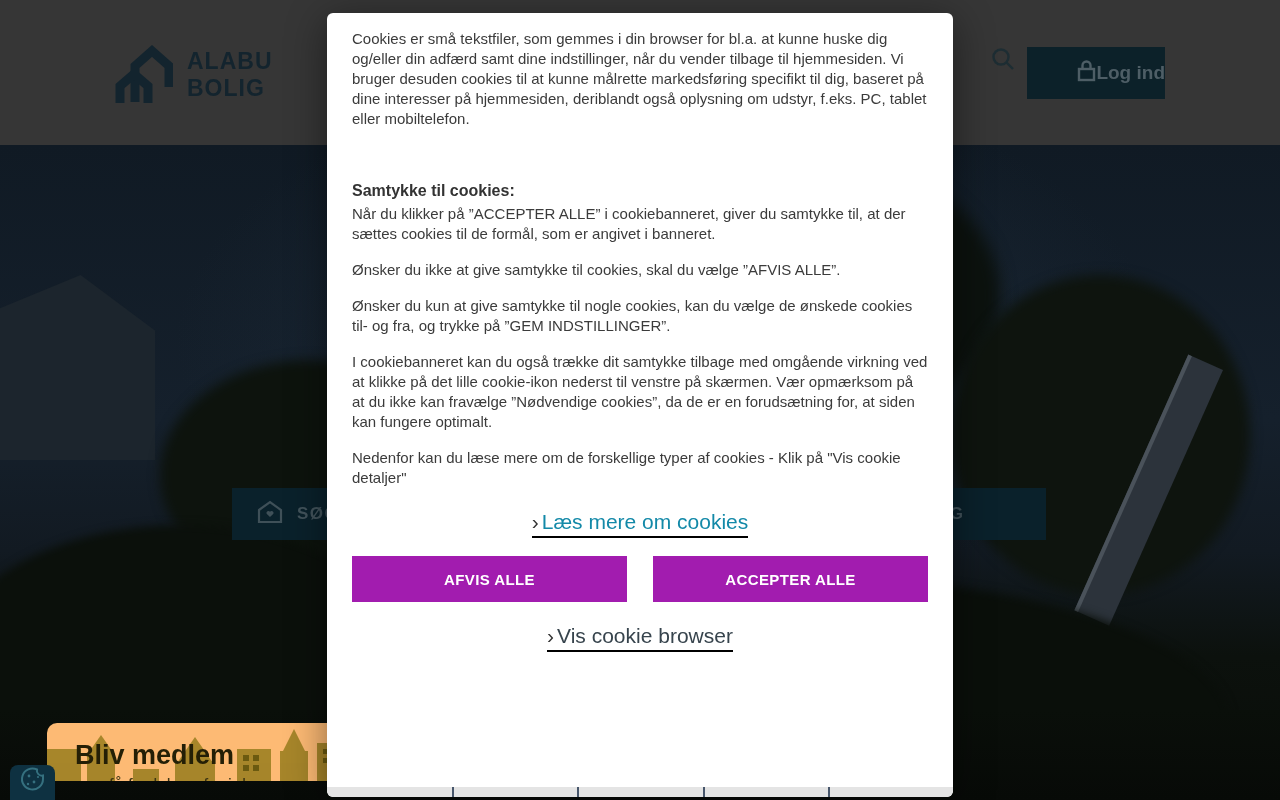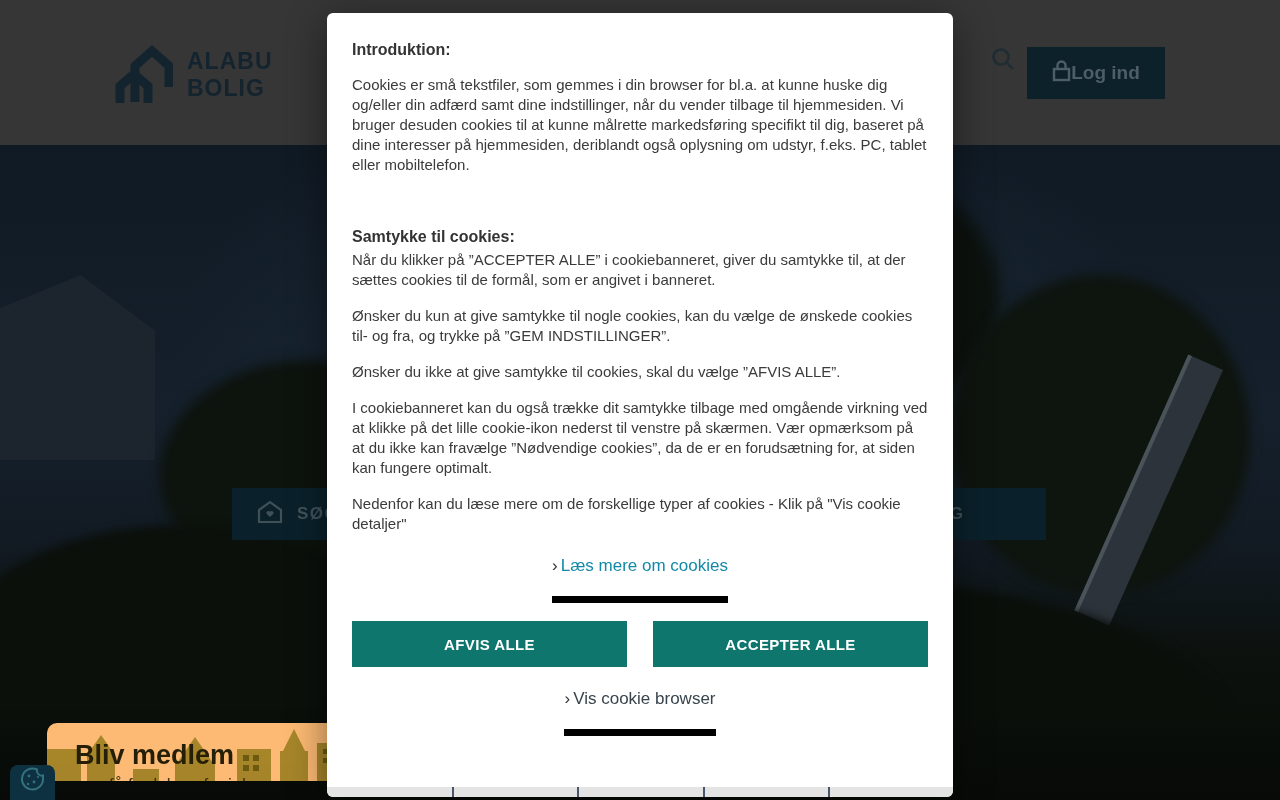--- a/index.html
+++ b/index.html
@@ -6,21 +6,21 @@
   html,body { width:1280px; height:800px; overflow:hidden; background:#000;
               font-family:"Liberation Sans", sans-serif; }
   .stage { position:relative; width:1280px; height:800px; overflow:hidden; background:#0d1218; }
 
   
   .header { position:absolute; left:0; top:0; width:1280px; height:145px; background:#363636; z-index:3; }
   .logo { position:absolute; left:115px; top:42px; display:flex; align-items:center; gap:14px; cursor:pointer; }
   .logo-text { color:#13242e; font-weight:bold; font-size:23px; letter-spacing:1px; line-height:27px; }
   .search-btn { position:absolute; left:990px; top:46px; width:28px; height:28px; cursor:pointer; }
   .login-btn { position:absolute; left:1027px; top:47px; width:138px; height:52px; background:#0c2129;
-               display:flex; align-items:center; justify-content:center; cursor:pointer; }
+               display:flex; align-items:center; justify-content:flex-end; cursor:pointer; }
   .login-btn span { color:#4e5e66; font-size:19px; font-weight:bold; }
 
   
   .hero { position:absolute; left:0; top:145px; width:1280px; height:655px;
           background:
             radial-gradient(ellipse 700px 380px at 52% 30%, rgba(40,58,76,.45), rgba(0,0,0,0) 70%),
             linear-gradient(180deg, #101a24 0%, #15202c 42%, #121a22 62%, #0c110d 78%, #090d09 100%);
           overflow:hidden; z-index:1; }
   .blob { position:absolute; border-radius:50%; }
   .t1 { left:160px; top:215px; width:300px; height:230px; background:#0d130d; filter:blur(6px); }
@@ -60,27 +60,27 @@
            border-radius:6px; box-shadow:0 8px 40px rgba(0,0,0,.45); z-index:10;
            padding:0 25px; overflow:hidden; }
   .modal h3 { font-size:16px; font-weight:bold; color:#333; }
   .m-h1 { margin-top:28px; }
   .m-h2 { margin-top:53px; }
   .modal p { font-size:15px; line-height:20px; color:#3b3b3b; }
   .mp1 { margin-top:5px; }
   .mp  { margin-top:16px; }
   .mph { margin-top:4px; }
   .link-row { text-align:center; margin-top:22px; }
-  .link-inner { display:inline-block; border-bottom:7px solid #000000; padding-bottom:20px;
-                font-size:17px; cursor:pointer; }
+  .link-inner { display:inline-block; border-bottom:2px solid #000000; padding-bottom:2px;
+                font-size:21px; cursor:pointer; }
   .chev { color:#333; margin-right:3px; }
   .link-teal { color:#1389a8; }
   .link-dark { color:#37444d; }
   .btn-row { display:flex; gap:26px; margin-top:18px; }
-  .cta { flex:1; height:46px; background:#0f766e; color:#ffffff; border:none; font-size:15px;
+  .cta { flex:1; height:46px; background:#a21caf; color:#ffffff; border:none; font-size:15px;
          font-weight:bold; letter-spacing:.4px; font-family:"Liberation Sans", sans-serif; cursor:pointer; }
   .tabstrip { position:absolute; left:0; bottom:0; width:100%; height:10px; background:#e4e4e4;
               border-radius:0 0 6px 6px; }
   .tabdiv { position:absolute; top:0; width:2px; height:10px; background:#47566b; }
 </style>
 </head>
 <body>
 
 <div class="stage">
 
@@ -174,27 +174,26 @@
         <path d="M24 15 a10.5 10.5 0 1 1 -6-9.5 a5 5 0 0 0 6 6 z" fill="none" stroke="#35707f" stroke-width="2"></path>
         <circle cx="10" cy="12" r="1.4" fill="#35707f"></circle>
         <circle cx="15" cy="18" r="1.4" fill="#35707f"></circle>
         <circle cx="9" cy="20" r="1.2" fill="#35707f"></circle>
         <circle cx="19" cy="13" r="1.1" fill="#35707f"></circle>
       </svg>
     </span>
   </div>
 
   <div class="modal">
-    <h3 class="m-h1">Introduktion:</h3>
     <p class="mp">Cookies er små tekstfiler, som gemmes i din browser for bl.a. at kunne huske dig og/eller din adfærd samt dine indstillinger, når du vender tilbage til hjemmesiden. Vi bruger desuden cookies til at kunne målrette markedsføring specifikt til dig, baseret på dine interesser på hjemmesiden, deriblandt også oplysning om udstyr, f.eks. PC, tablet eller mobiltelefon.</p>
 
     <h3 class="m-h2">Samtykke til cookies:</h3>
     <p class="mph">Når du klikker på ”ACCEPTER ALLE” i cookiebanneret, giver du samtykke til, at der sættes cookies til de formål, som er angivet i banneret.</p>
+    <p class="mp">Ønsker du ikke at give samtykke til cookies, skal du vælge ”AFVIS ALLE”.</p>
     <p class="mp">Ønsker du kun at give samtykke til nogle cookies, kan du vælge de ønskede cookies til- og fra, og trykke på ”GEM INDSTILLINGER”.</p>
-    <p class="mp">Ønsker du ikke at give samtykke til cookies, skal du vælge ”AFVIS ALLE”.</p>
     <p class="mp">I cookiebanneret kan du også trække dit samtykke tilbage med omgående virkning ved at klikke på det lille cookie-ikon nederst til venstre på skærmen. Vær opmærksom på at du ikke kan fravælge ”Nødvendige cookies”, da de er en forudsætning for, at siden kan fungere optimalt.</p>
     <p class="mp">Nedenfor kan du læse mere om de forskellige typer af cookies - Klik på "Vis cookie detaljer"</p>
 
     <div class="link-row">
       <span class="link-inner">
         <span class="chev">›</span><span class="link-teal">Læs mere om cookies</span>
       </span>
     </div>
 
     <div class="btn-row">

